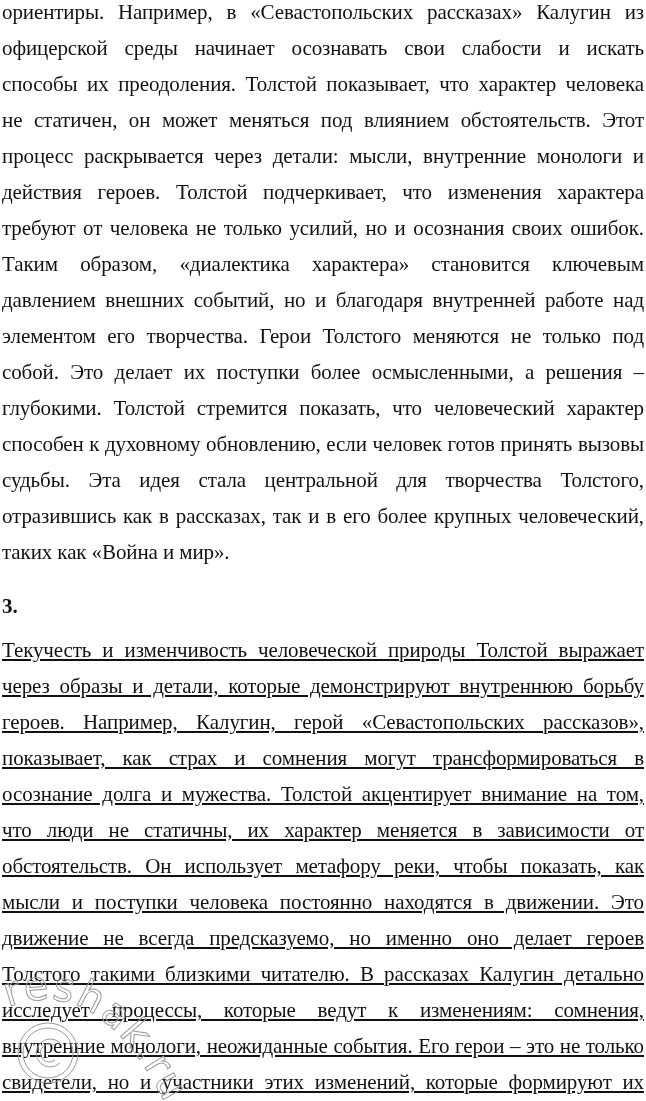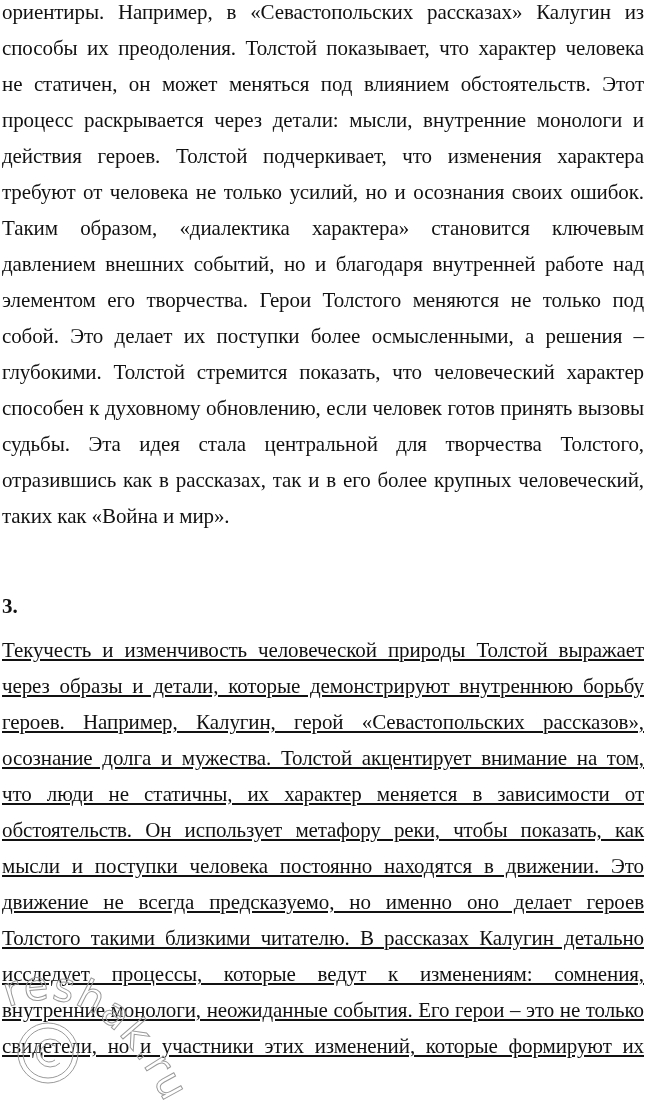--- a/index.html
+++ b/index.html
@@ -58,20 +58,21 @@
     pointer-events: none;
   }
 </style>
 </head>
 <body>
 
 <div class="page">
 
   <div id="p1" class="para">
     <span class="line">ориентиры. Например, в «Севастопольских рассказах» Калугин из</span>
+    <span class="line">офицерской среды начинает осознавать свои слабости и искать</span>
     <span class="line">способы их преодоления. Толстой показывает, что характер человека</span>
     <span class="line">не статичен, он может меняться под влиянием обстоятельств. Этот</span>
     <span class="line">процесс раскрывается через детали: мысли, внутренние монологи и</span>
     <span class="line">действия героев. Толстой подчеркивает, что изменения характера</span>
     <span class="line">требуют от человека не только усилий, но и осознания своих ошибок.</span>
     <span class="line">Таким образом, «диалектика характера» становится ключевым</span>
     <span class="line">давлением внешних событий, но и благодаря внутренней работе над</span>
     <span class="line">элементом его творчества. Герои Толстого меняются не только под</span>
     <span class="line">собой. Это делает их поступки более осмысленными, а решения –</span>
     <span class="line">глубокими. Толстой стремится показать, что человеческий характер</span>
@@ -80,20 +81,21 @@
     <span class="line">отразившись как в рассказах, так и в его более крупных человеческий,</span>
     <span class="line last">таких как «Война и мир».</span>
   </div>
 
   <div id="heading">3.</div>
 
   <div id="p2" class="para">
     <span class="line">Текучесть и изменчивость человеческой природы Толстой выражает</span>
     <span class="line">через образы и детали, которые демонстрируют внутреннюю борьбу</span>
     <span class="line">героев. Например, Калугин, герой «Севастопольских рассказов»,</span>
+    <span class="line">показывает, как страх и сомнения могут трансформироваться в</span>
     <span class="line">осознание долга и мужества. Толстой акцентирует внимание на том,</span>
     <span class="line">что люди не статичны, их характер меняется в зависимости от</span>
     <span class="line">обстоятельств. Он использует метафору реки, чтобы показать, как</span>
     <span class="line">мысли и поступки человека постоянно находятся в движении. Это</span>
     <span class="line">движение не всегда предсказуемо, но именно оно делает героев</span>
     <span class="line">Толстого такими близкими читателю. В рассказах Калугин детально</span>
     <span class="line">исследует процессы, которые ведут к изменениям: сомнения,</span>
     <span class="line">внутренние монологи, неожиданные события. Его герои – это не только</span>
     <span class="line">свидетели, но и участники этих изменений, которые формируют их</span>
   </div>

